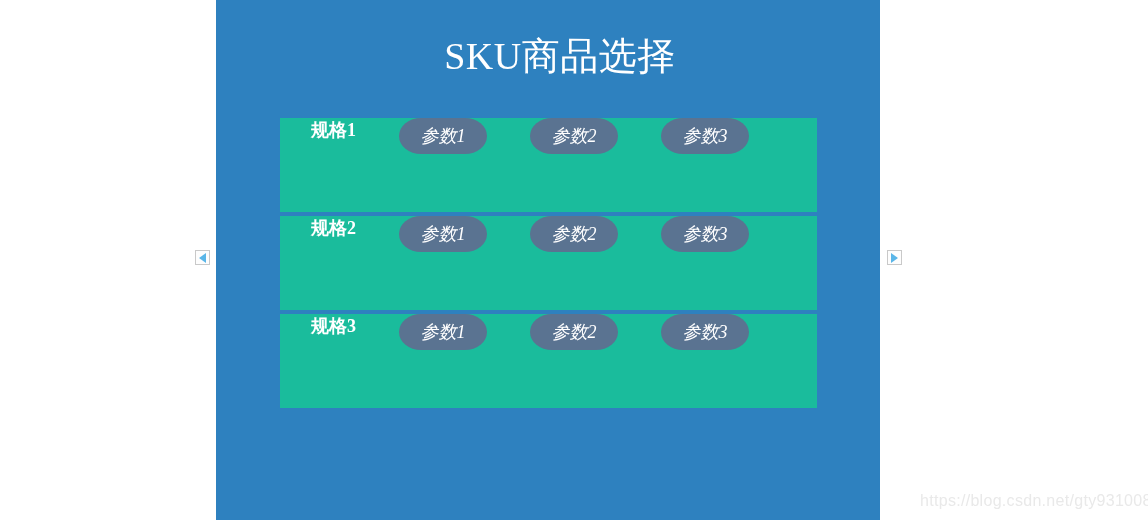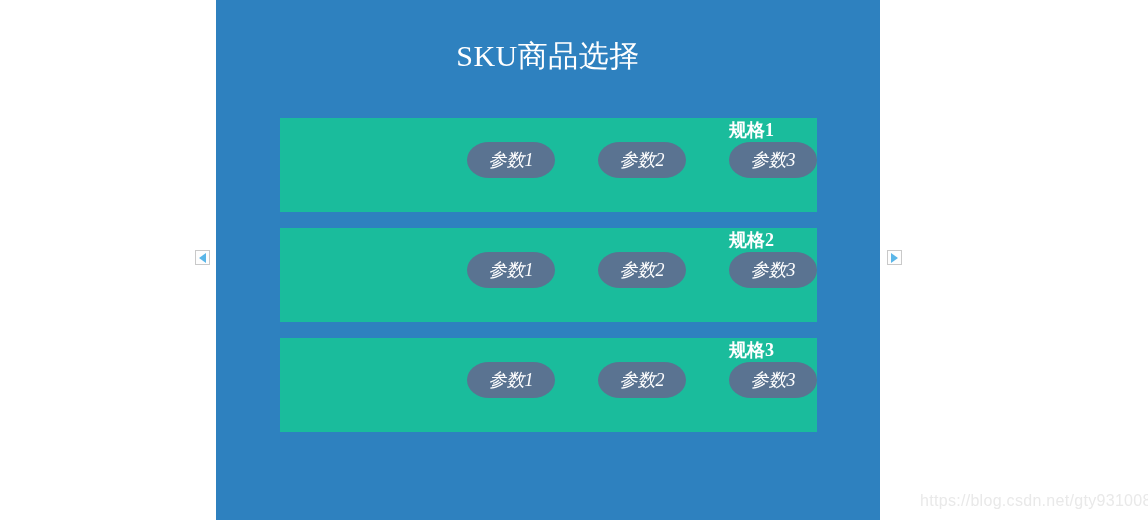--- a/index.html
+++ b/index.html
@@ -21,47 +21,46 @@
     position: absolute;
     left: 216px;
     top: 0;
     width: 664px;
     height: 520px;
     background: #2e81bf;
   }
 
   #page-title {
     position: absolute;
-    left: 0;
+    left: 12px;
     top: 34px;
     width: 664px;
     text-align: center;
     color: #ffffff;
     font-family: "Liberation Serif", serif;
-    font-size: 30px;
+    font-size: 38px;
     line-height: 44px;
     letter-spacing: 0.5px;
     white-space: nowrap;
   }
 
   
   #spec-list {
     position: absolute;
     left: 64px;
     top: 118px;
     width: 537px;
   }
   .spec-row {
     position: relative;
     height: 94px;
     background: #1abc9c;
-    margin-bottom: 16px;
+    margin-bottom: 4px;
     display: flex;
-    align-items: flex-end;
-    flex-direction: column;
+    align-items: flex-start;
   }
   .spec-label {
     width: 88px;
     margin-left: 31px;
     color: #ffffff;
     font-family: "Liberation Serif", serif;
     font-weight: bold;
     font-size: 18px;
     white-space: nowrap;
   }

